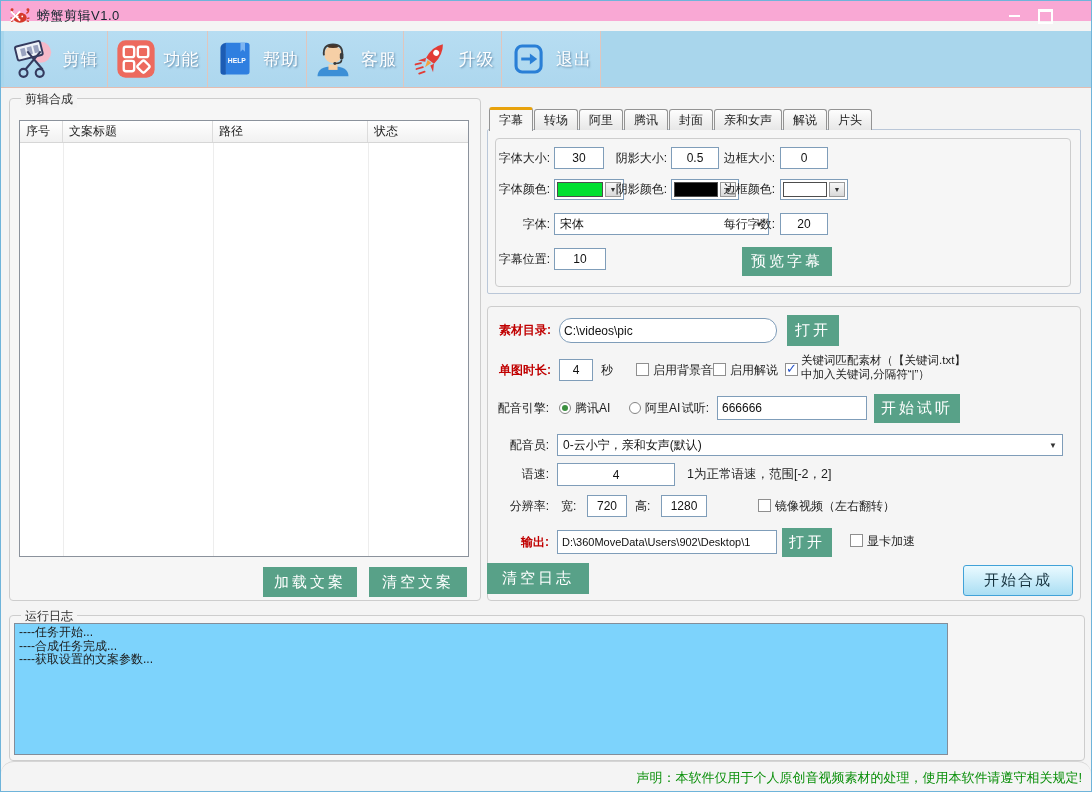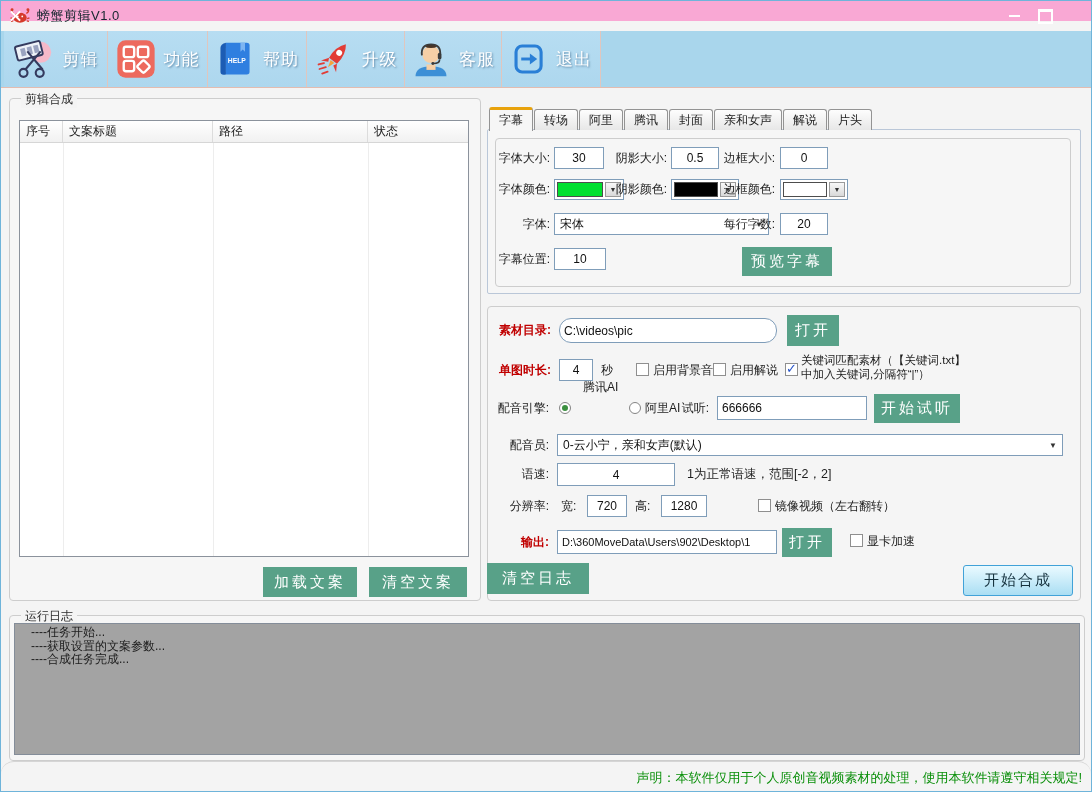--- a/index.html
+++ b/index.html
@@ -68,22 +68,22 @@
   .combo .swatch{flex:1;border:1px solid #4d4d4d;}
   .combo .drop{width:16px;margin-left:2px;background:linear-gradient(#f8f8f8,#d9d9d9);border:1px solid #9a9a9a;
                display:flex;align-items:center;justify-content:center;}
   .combo .drop::after{content:"▼";font-size:7px;color:#333;}
   .cb{position:absolute;width:13px;height:13px;border:1px solid #8f8f8f;background:#fff;cursor:pointer;}
   .cb.checked::after{content:"✓";position:absolute;left:0px;top:-3px;font-size:13px;font-weight:bold;color:#2653c9;}
   .radio{position:absolute;width:12px;height:12px;border:1px solid #848484;border-radius:50%;background:#fff;cursor:pointer;}
   .radio.checked::after{content:"";position:absolute;left:2px;top:2px;width:6px;height:6px;border-radius:50%;background:#3b8f3f;}
 
   
-  .logbox{position:absolute;left:13px;top:622px;width:1066px;height:132px;background:#a3a3a3;border:1px solid #848d99;
-          font-size:12px;color:#1c1c1c;line-height:13.5px;padding:2px 16px;overflow:hidden;}
+  .logbox{position:absolute;left:13px;top:622px;width:934px;height:132px;background:#7dd3fc;border:1px solid #848d99;
+          font-size:12px;color:#1c1c1c;line-height:13.5px;padding:2px 4px;overflow:hidden;}
 
   
   .statusbar{position:absolute;left:0;top:760px;width:100%;height:32px;border-top:1px solid #d5d5d5;
              display:flex;align-items:center;justify-content:flex-end;padding-right:9px;border-radius:13px;}
   .status-text{font-size:13px;color:#0a8f0a;}
 </style>
 </head>
 <body>
 
 <div class="win">
@@ -146,52 +146,52 @@
     <div class="tool-btn" style="width:99px;">
       <svg viewBox="0 0 44 44" width="40" height="40">
         <path d="M12 4 h23 a3 3 0 0 1 3 3 v29 a3 3 0 0 1 -3 3 h-23 z" fill="#2f7fe0"></path>
         <path d="M12 4 c-4 1 -6 3 -6 6 v26 c0 3 2 4 6 3 z" fill="#1c5cb4"></path>
         <path d="M28 4 h5 v10 l-2.5 -2.5 L28 14 z" fill="#7db5f2"></path>
         <text x="24" y="26" font-size="7.5" font-weight="bold" fill="#fff" text-anchor="middle">HELP</text>
       </svg>
       <span class="tb-label">帮助</span>
     </div>
 
+    <div class="tool-btn" style="width:97px;">
+      <svg viewBox="0 0 44 44" width="40" height="40">
+        <path d="M5 41 q0 -11 17 -11 q17 0 17 11 z" fill="#3c8fd6"></path>
+        <path d="M17 28 h10 v6 h-10 z" fill="#f6cfa6"></path>
+        <circle cx="22" cy="17" r="9.5" fill="#f6cfa6"></circle>
+        <path d="M12.5 16 q0 -10 9.5 -10 q9.5 0 9.5 10 q0 -5 -3 -7.5 q-2 1.5 -6.5 1.5 q-4.5 0 -6.5 -1.5 q-3 2.5 -3 7.5 z" fill="#4a3526"></path>
+        <path d="M12 18 q-1.5 -12 10 -12 q11.5 0 10 12" fill="none" stroke="#3b3b3b" stroke-width="2"></path>
+        <rect x="29.5" y="15" width="4" height="7.5" rx="2" fill="#3b3b3b"></rect>
+        <path d="M31.5 22.5 q0 4.5 -7 4.5" fill="none" stroke="#3b3b3b" stroke-width="1.8"></path>
+        <circle cx="24" cy="27" r="1.6" fill="#3b3b3b"></circle>
+      </svg>
+      <span class="tb-label">客服</span>
+    </div>
+
     <div class="tool-btn" style="width:98px;">
       <svg viewBox="0 0 44 44" width="40" height="40">
         <g transform="rotate(38 24 20)">
           <path d="M24 2 q7.5 9 5.5 23 h-11 q-2 -14 5.5 -23 z" fill="#e23c36"></path>
           <circle cx="24" cy="14" r="3.2" fill="#fff"></circle>
           <path d="M18.5 25 l-5 8 7 -4 z" fill="#e23c36"></path>
           <path d="M29.5 25 l5 8 -7 -4 z" fill="#e23c36"></path>
           <path d="M21.5 26 l2.5 8 2.5 -8 z" fill="#f6a13c"></path>
         </g>
         <g stroke="#e23c36" stroke-width="2" stroke-linecap="round">
           <line x1="5" y1="28" x2="11" y2="26.5"></line>
           <line x1="6" y1="33" x2="13" y2="31"></line>
           <line x1="9" y1="38" x2="15" y2="36"></line>
         </g>
       </svg>
       <span class="tb-label">升级</span>
     </div>
 
-    <div class="tool-btn" style="width:97px;">
-      <svg viewBox="0 0 44 44" width="40" height="40">
-        <path d="M5 41 q0 -11 17 -11 q17 0 17 11 z" fill="#3c8fd6"></path>
-        <path d="M17 28 h10 v6 h-10 z" fill="#f6cfa6"></path>
-        <circle cx="22" cy="17" r="9.5" fill="#f6cfa6"></circle>
-        <path d="M12.5 16 q0 -10 9.5 -10 q9.5 0 9.5 10 q0 -5 -3 -7.5 q-2 1.5 -6.5 1.5 q-4.5 0 -6.5 -1.5 q-3 2.5 -3 7.5 z" fill="#4a3526"></path>
-        <path d="M12 18 q-1.5 -12 10 -12 q11.5 0 10 12" fill="none" stroke="#3b3b3b" stroke-width="2"></path>
-        <rect x="29.5" y="15" width="4" height="7.5" rx="2" fill="#3b3b3b"></rect>
-        <path d="M31.5 22.5 q0 4.5 -7 4.5" fill="none" stroke="#3b3b3b" stroke-width="1.8"></path>
-        <circle cx="24" cy="27" r="1.6" fill="#3b3b3b"></circle>
-      </svg>
-      <span class="tb-label">客服</span>
-    </div>
-
     <div class="tool-btn" style="width:99px;">
       <svg viewBox="0 0 44 44" width="38" height="38">
         <rect x="7" y="7" width="29" height="30" rx="7" fill="none" stroke="#2a7fd6" stroke-width="3.6"></rect>
         <line x1="13" y1="22" x2="25" y2="22" stroke="#2a7fd6" stroke-width="3.4"></line>
         <path d="M23 15.5 L31.5 22 L23 28.5 z" fill="#2a7fd6"></path>
       </svg>
       <span class="tb-label">退出</span>
     </div>
   </div>
 
@@ -277,21 +277,21 @@
   <div class="cb" style="left:712px;top:362px;"></div>
   <div class="lbl left" style="left:729px;top:358px;width:60px;height:22px;">启用解说</div>
   <div class="cb checked" style="left:784px;top:362px;"></div>
   <div class="abs" style="left:800px;top:352px;width:245px;font-size:11.5px;line-height:14px;color:#1d1d1d;">
     <div>关键词匹配素材（【关键词.txt】</div>
     <div>中加入关键词,分隔符“|”）</div>
   </div>
 
   <div class="lbl" style="left:476px;top:395px;width:72px;height:24px;">配音引擎:</div>
   <div class="radio checked" style="left:558px;top:401px;"></div>
-  <div class="lbl left" style="left:574px;top:374px;width:46px;height:24px;margin-left:8px;">腾讯AI</div>
+  <div class="lbl left" style="left:574px;top:395px;width:46px;height:24px;">腾讯AI</div>
   <div class="radio" style="left:628px;top:401px;"></div>
   <div class="lbl left" style="left:644px;top:395px;width:46px;height:24px;">阿里AI</div>
   <div class="lbl" style="left:676px;top:395px;width:32px;height:24px;">试听:</div>
   <div class="inp left" style="left:716px;top:395px;width:150px;height:24px;">666666</div>
   <div class="btn-green" style="left:873px;top:393px;width:86px;height:29px;">开始试听</div>
 
   <div class="lbl" style="left:486px;top:433px;width:62px;height:22px;">配音员:</div>
   <div class="sel" style="left:556px;top:433px;width:506px;">
     <span>0-云小宁，亲和女声(默认)</span>
     <span class="arr"></span>
@@ -316,21 +316,21 @@
   <div class="lbl left" style="left:866px;top:529px;width:70px;height:22px;">显卡加速</div>
 
   <div class="btn-green" style="left:486px;top:562px;width:102px;height:31px;">清空日志</div>
   <div class="btn-start" style="left:962px;top:564px;width:110px;height:31px;">开始合成</div>
 
   <div class="groupbox" style="left:8px;top:614px;width:1076px;height:146px;">
     <span class="group-label">运行日志</span>
   </div>
   <div class="logbox">
     <div>----任务开始...</div>
+    <div>----合成任务完成...</div>
     <div>----获取设置的文案参数...</div>
-    <div>----合成任务完成...</div>
   </div>
 
   <div class="statusbar">
     <span class="status-text">声明：本软件仅用于个人原创音视频素材的处理，使用本软件请遵守相关规定!</span>
   </div>
 
 </div>
 
 </body></html>

